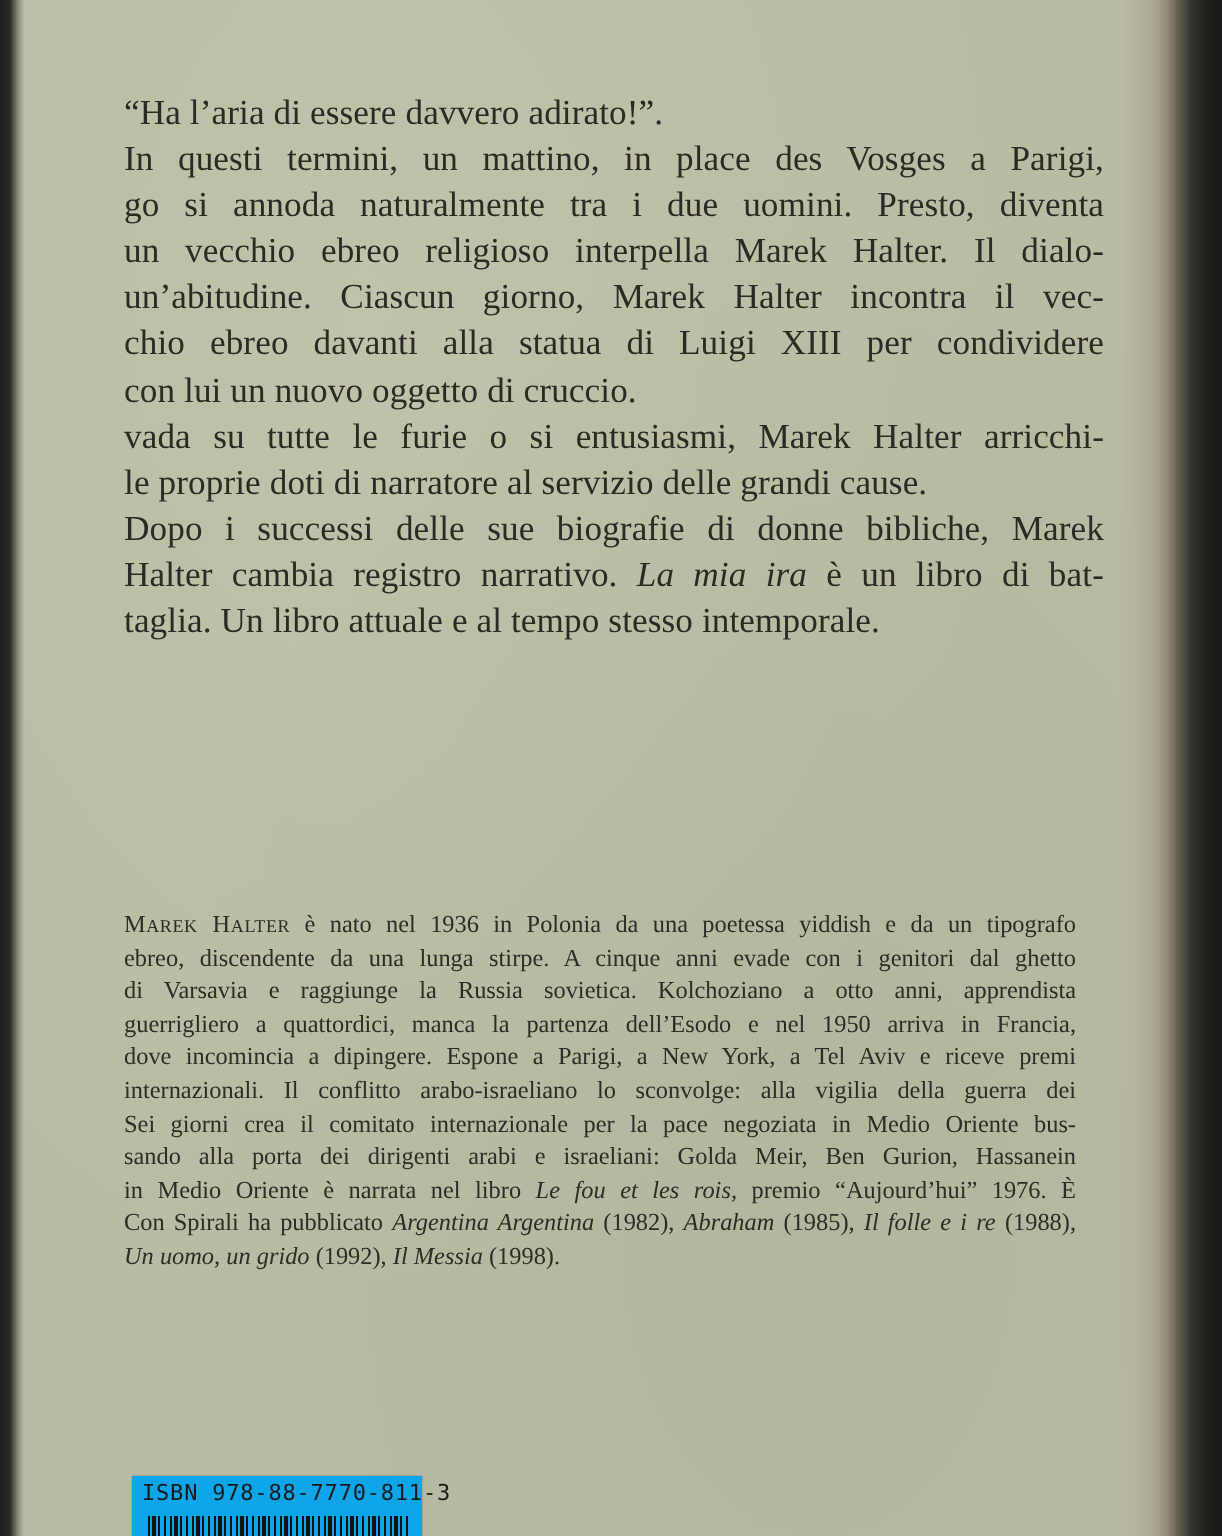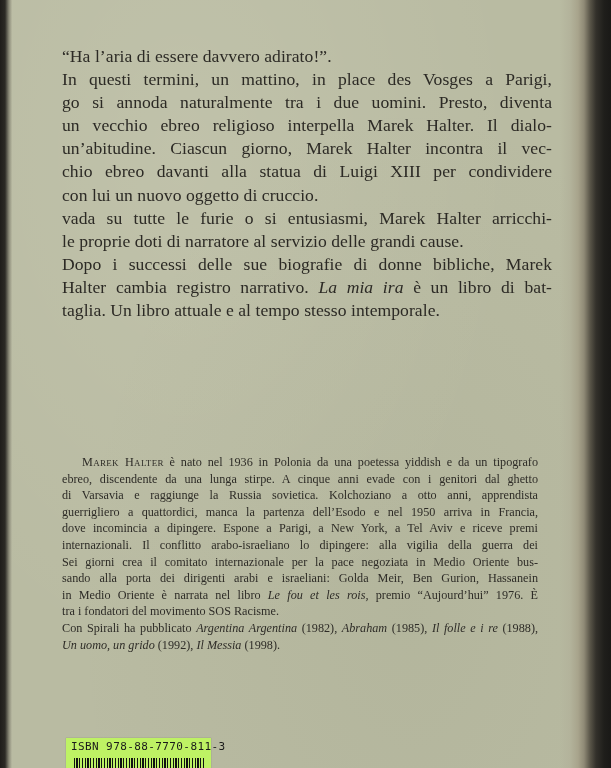--- a/index.html
+++ b/index.html
@@ -76,32 +76,31 @@
       white-space: nowrap;
       text-align: justify;
       text-align-last: justify;
     }
     .bio .line.last {
       text-align-last: left;
     }
     .smallcaps {
       font-variant: small-caps;
       letter-spacing: 0.3px;
-      margin-left: 20px;
     }
     i, .it {
       font-style: italic;
     }
     .isbn-sticker {
       position: absolute;
       left: 66px;
       top: 738px;
       width: 145px;
       height: 30px;
-      background: #bef264;
+      background: #0ea5e9;
       box-shadow: 0 0 1px rgba(0,0,0,0.3);
     }
     .isbn-text {
       position: absolute;
       left: 5px;
       top: 2px;
       font-family: "DejaVu Sans Mono", "Liberation Mono", monospace;
       font-size: 11px;
       letter-spacing: 0.4px;
       color: #1a1a1a;
@@ -153,25 +152,24 @@
     <span class="line last">taglia. Un libro attuale e al tempo stesso intemporale.</span>
   </div>
 </div>
 
 <div class="bio">
   <span class="line"><span class="smallcaps">Marek Halter</span><span> è nato nel 1936 in Polonia da una poetessa yiddish e da un tipografo</span></span>
   <span class="line">ebreo, discendente da una lunga stirpe. A cinque anni evade con i genitori dal ghetto</span>
   <span class="line">di Varsavia e raggiunge la Russia sovietica. Kolchoziano a otto anni, apprendista</span>
   <span class="line">guerrigliero a quattordici, manca la partenza dell’Esodo e nel 1950 arriva in Francia,</span>
   <span class="line">dove incomincia a dipingere. Espone a Parigi, a New York, a Tel Aviv e riceve premi</span>
-  <span class="line">internazionali. Il conflitto arabo-israeliano lo dipingere: alla vigilia della guerra dei</span>
+  <span class="line">internazionali. Il conflitto arabo-israeliano lo sconvolge: alla vigilia della guerra dei</span>
   <span class="line">Sei giorni crea il comitato internazionale per la pace negoziata in Medio Oriente bus-</span>
   <span class="line">sando alla porta dei dirigenti arabi e israeliani: Golda Meir, Ben Gurion, Hassanein</span>
   <span class="line"><span>in Medio Oriente è narrata nel libro </span><i>Le fou et les rois,</i><span> premio “Aujourd’hui” 1976. È</span></span>
-  <span class="line last">tra i fondatori del movimento SOS Racisme.</span>
   <span class="line"><span>Con Spirali ha pubblicato </span><i>Argentina Argentina</i><span> (1982), </span><i>Abraham</i><span> (1985), </span><i>Il folle e i re</i><span> (1988),</span></span>
   <span class="line last"><i>Un uomo, un grido</i><span> (1992), </span><i>Il Messia</i><span> (1998).</span></span>
 </div>
 
 <div class="isbn-sticker">
   <span class="isbn-text">ISBN 978-88-7770-811-3</span>
   <div class="barcode"></div>
 </div>
 
 </body></html>

